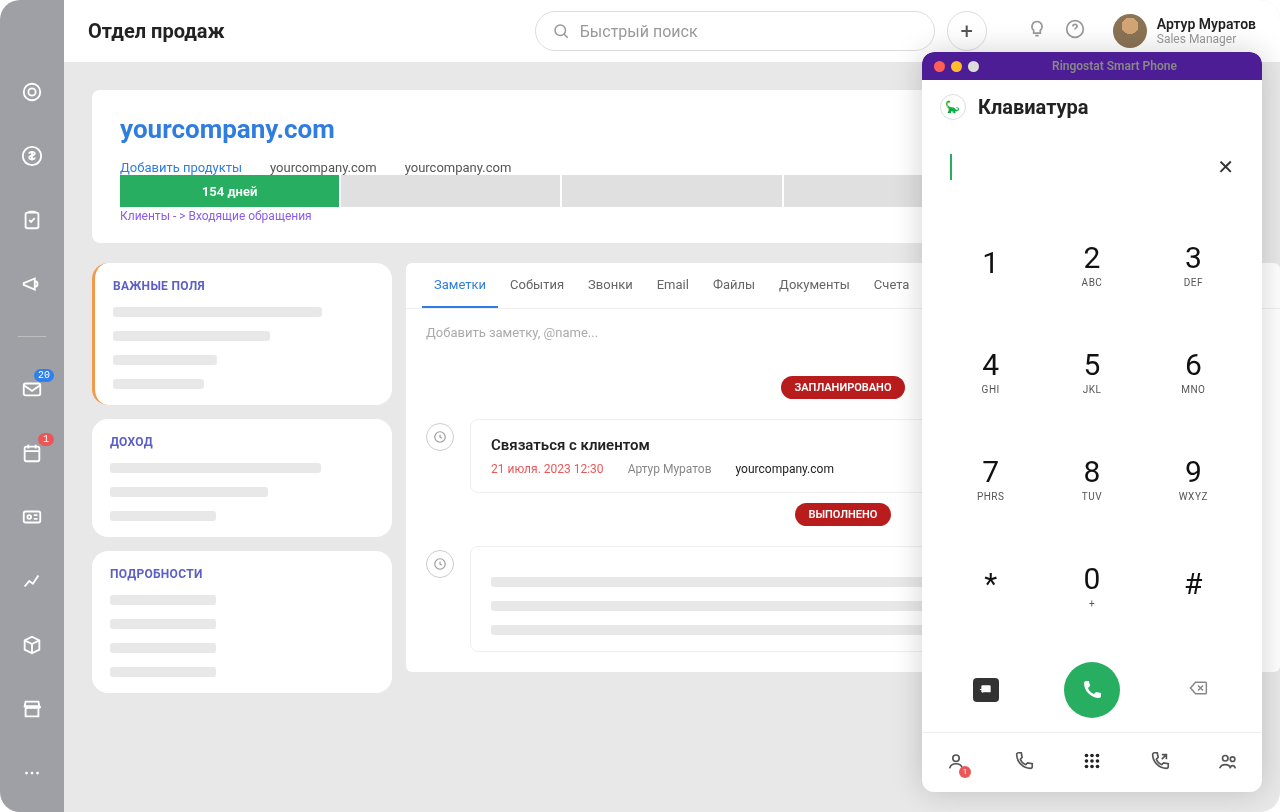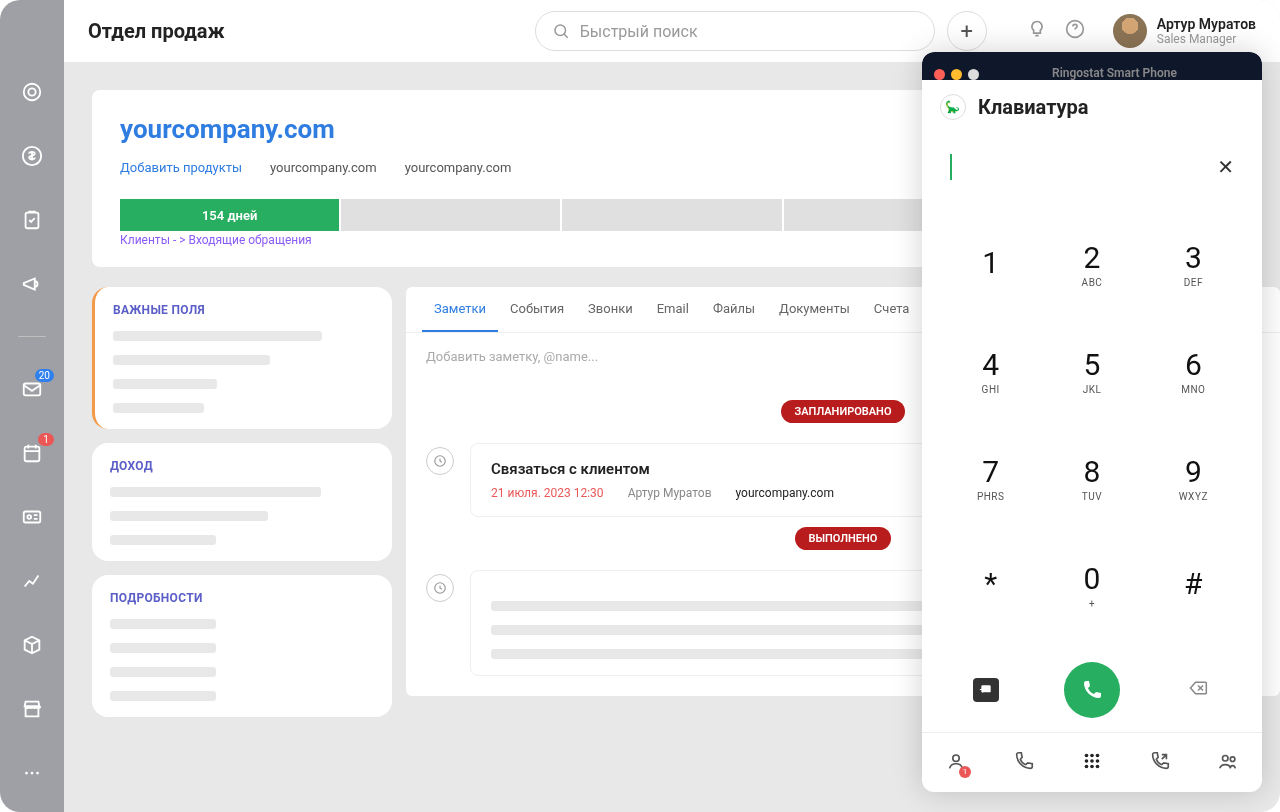--- a/index.html
+++ b/index.html
@@ -1,20 +1,20 @@
 <!DOCTYPE html>
 <html><head>
 <meta charset="utf-8">
 <style>
 *{margin:0;padding:0;box-sizing:border-box;font-family:-apple-system,BlinkMacSystemFont,"Segoe UI",Roboto,sans-serif;}
 body{background:#fff;width:1280px;height:812px;overflow:hidden;position:relative;}
 .app{display:flex;height:812px;border-radius:20px;overflow:hidden;}
 .navrail{width:64px;background:#9fa0a5;display:flex;flex-direction:column;align-items:center;padding-top:80px;gap:40px;}
 .nav-icon{width:24px;height:24px;color:#fff;display:flex;align-items:center;justify-content:center;position:relative;cursor:pointer;}
-.nav-badge{position:absolute;top:-8px;right:-10px;background:#2f80ed;color:#fff;font-size:10px;border-radius:8px;padding:1px 4px;min-width:16px;text-align:center;}
+.nav-badge{position:absolute;top:-8px;right:-10px;background:#2f80ed;color:#fff;font-size:10px;border-radius:8px;padding:1px 4px;min-width:16px;text-align:center;font-family:Liberation Mono, monospace;}
 .nav-badge.red{background:#eb5757;}
 .nav-divider{width:28px;height:1px;background:#bdbebe;margin:0;}
 .main{flex:1;background:#e8e8e8;display:flex;flex-direction:column;}
 .topbar{height:62px;background:#fff;display:flex;align-items:center;padding:0 24px;gap:20px;}
 .title{font-size:20px;font-weight:700;color:#222;}
 .search-wrap{margin-left:auto;display:flex;align-items:center;gap:12px;}
 .search{width:400px;height:40px;border:1px solid #ddd;border-radius:20px;display:flex;align-items:center;padding:0 16px;color:#999;}
 .search svg{margin-right:10px;}
 .btn-add{width:40px;height:40px;border:1px solid #ddd;border-radius:50%;display:flex;align-items:center;justify-content:center;font-size:22px;color:#555;cursor:pointer;}
 .top-icons{display:flex;align-items:center;gap:18px;margin-left:20px;}
@@ -23,21 +23,21 @@
 .avatar{width:34px;height:34px;border-radius:50%;background:#8b7355;background-image:radial-gradient(circle at 50% 35%,#d4a574 30%,#8b7355 30%);}
 .user-name{font-size:14px;font-weight:600;color:#222;}
 .user-role{font-size:12px;color:#999;}
 .content{flex:1;padding:28px 0 0 28px;overflow:hidden;}
 .card{background:#fff;border-radius:8px;padding:24px 28px 0;width:calc(100% - 28px);}
 .card-head{display:flex;justify-content:space-between;align-items:flex-start;}
 .company{color:#2f7de1;font-size:26px;font-weight:700;}
 .breadcrumb{display:flex;gap:28px;margin-top:16px;font-size:13px;}
 .breadcrumb .link{color:#2f7de1;cursor:pointer;}
 .breadcrumb .crumb{color:#555;}
-.stage-bar{display:flex;height:32px;margin-top:24px;gap:2px;}
+.stage-bar{display:flex;height:32px;gap:2px;}
 .stage{flex:1;background:#e0e0e0;}
 .stage.active{background:#27ae60;color:#fff;display:flex;align-items:center;justify-content:center;font-size:13px;font-weight:600;}
 .stage-sub{font-size:12px;color:#8b5cf6;margin-top:2px;padding-bottom:20px;}
 .cols{display:flex;gap:0;margin-top:20px;align-items:flex-start;}
 .left-col{width:300px;display:flex;flex-direction:column;gap:14px;}
 .panel{background:#fff;border-radius:16px;padding:16px 18px;}
 .panel.accent{border-left:3px solid #f2994a;}
 .panel-title{font-size:12px;font-weight:700;color:#5b5fc7;letter-spacing:0.3px;}
 .skel{height:10px;background:#e8e8e8;border-radius:3px;margin-top:14px;}
 .skel.w1{width:80%;}.skel.w2{width:60%;}.skel.w3{width:40%;}.skel.w4{width:35%;}
@@ -55,21 +55,21 @@
 .tl-body{flex:1;background:#fff;border:1px solid #eee;border-radius:8px;padding:16px 20px;}
 .tl-body.noborder{border:none;padding:6px 0;}
 .tl-title{font-size:15px;font-weight:600;color:#222;}
 .tl-meta{display:flex;gap:24px;margin-top:8px;font-size:12px;}
 .tl-date{color:#eb5757;}
 .tl-auth{color:#888;}
 .tl-comp{color:#222;}
 .tl-sub{font-size:12px;color:#888;margin-top:4px;}
 
 .phone{position:absolute;top:52px;right:18px;width:340px;height:740px;background:#fff;border-radius:12px;box-shadow:0 0 30px rgba(0,0,0,0.18);display:flex;flex-direction:column;overflow:hidden;}
-.phone-titlebar{height:28px;background:#0f172a;display:flex;align-items:flex-end;padding:0 12px;border-radius:12px 12px 0 0;}
+.phone-titlebar{height:28px;background:#4c1d95;display:flex;align-items:center;padding:0 12px;border-radius:12px 12px 0 0;}
 .dots{display:flex;gap:6px;}
 .dot{width:11px;height:11px;border-radius:50%;}
 .dot.r{background:#ff5f57;}.dot.y{background:#febc2e;}.dot.g{background:#ddd;}
 .phone-wintitle{flex:1;text-align:center;font-size:12px;color:#888;font-weight:600;}
 .phone-header{display:flex;align-items:center;gap:12px;padding:14px 18px;}
 .phone-logo{width:26px;height:26px;border-radius:50%;border:1px solid #ddd;display:flex;align-items:center;justify-content:center;font-size:12px;}
 .phone-header-title{font-size:20px;font-weight:700;color:#222;}
 .phone-input-row{display:flex;align-items:center;justify-content:space-between;padding:20px 28px;}
 .phone-cursor{width:2px;height:26px;background:#27ae60;}
 .phone-close{font-size:20px;color:#333;cursor:pointer;}

